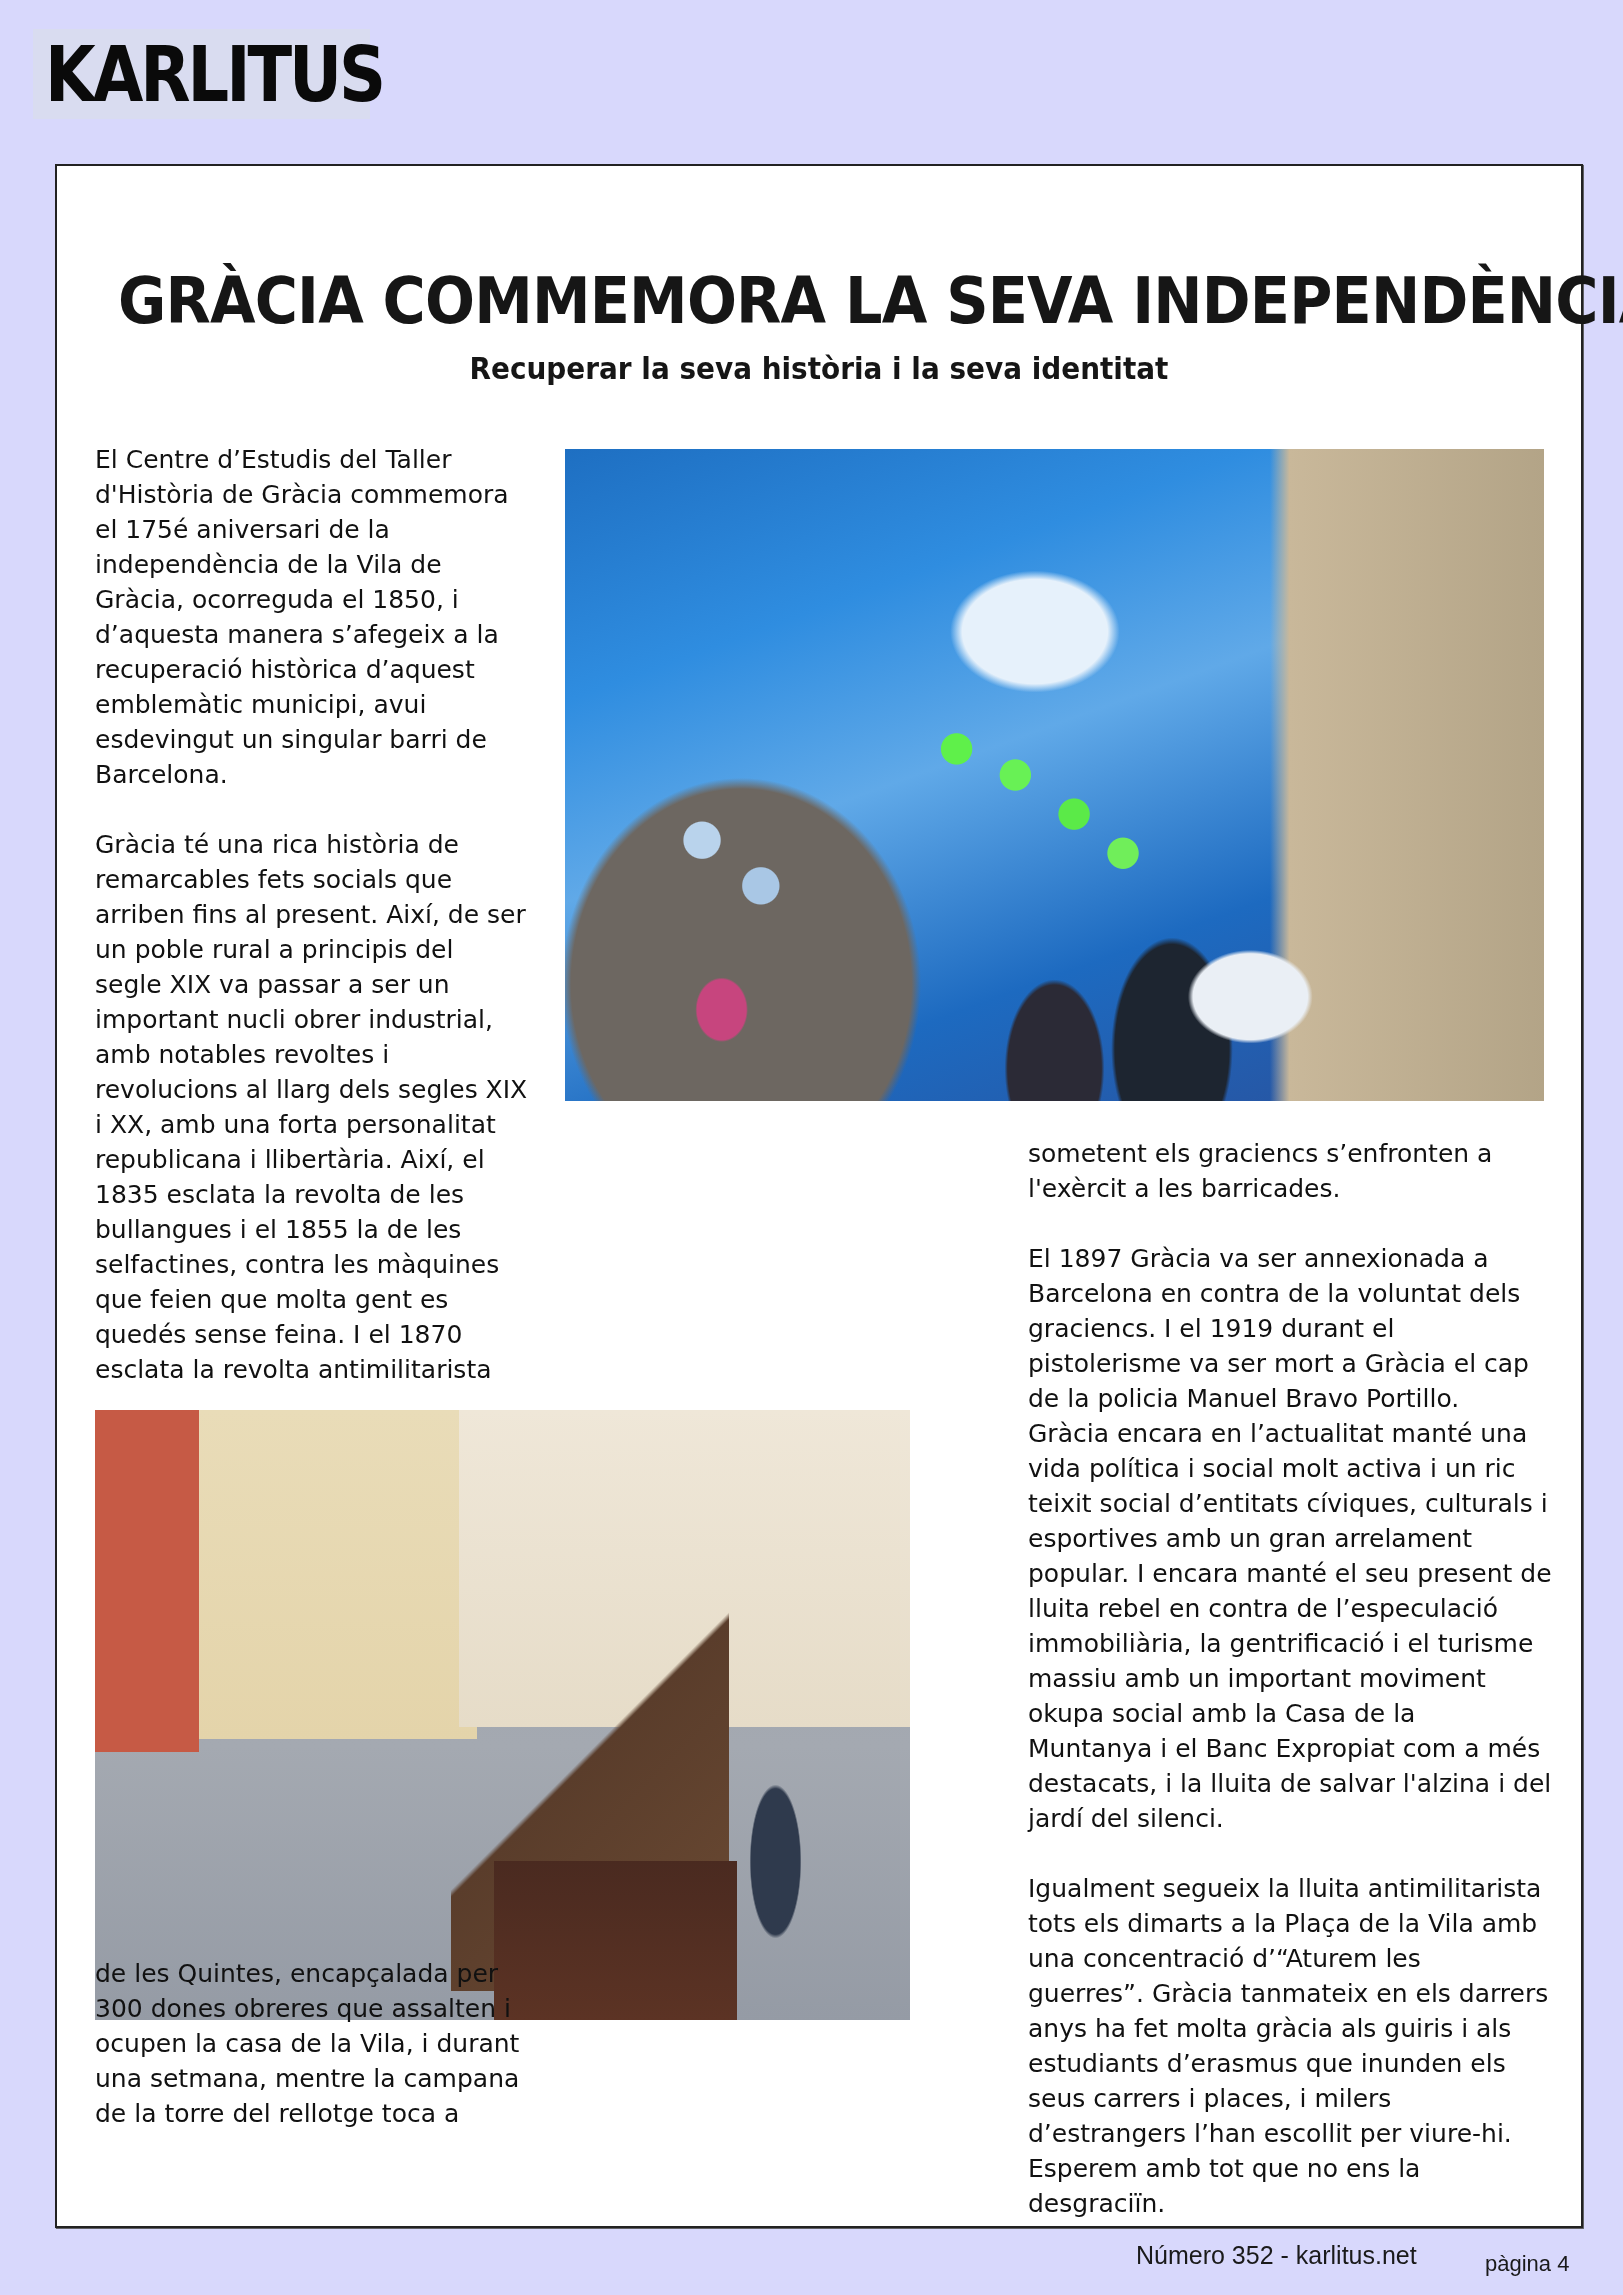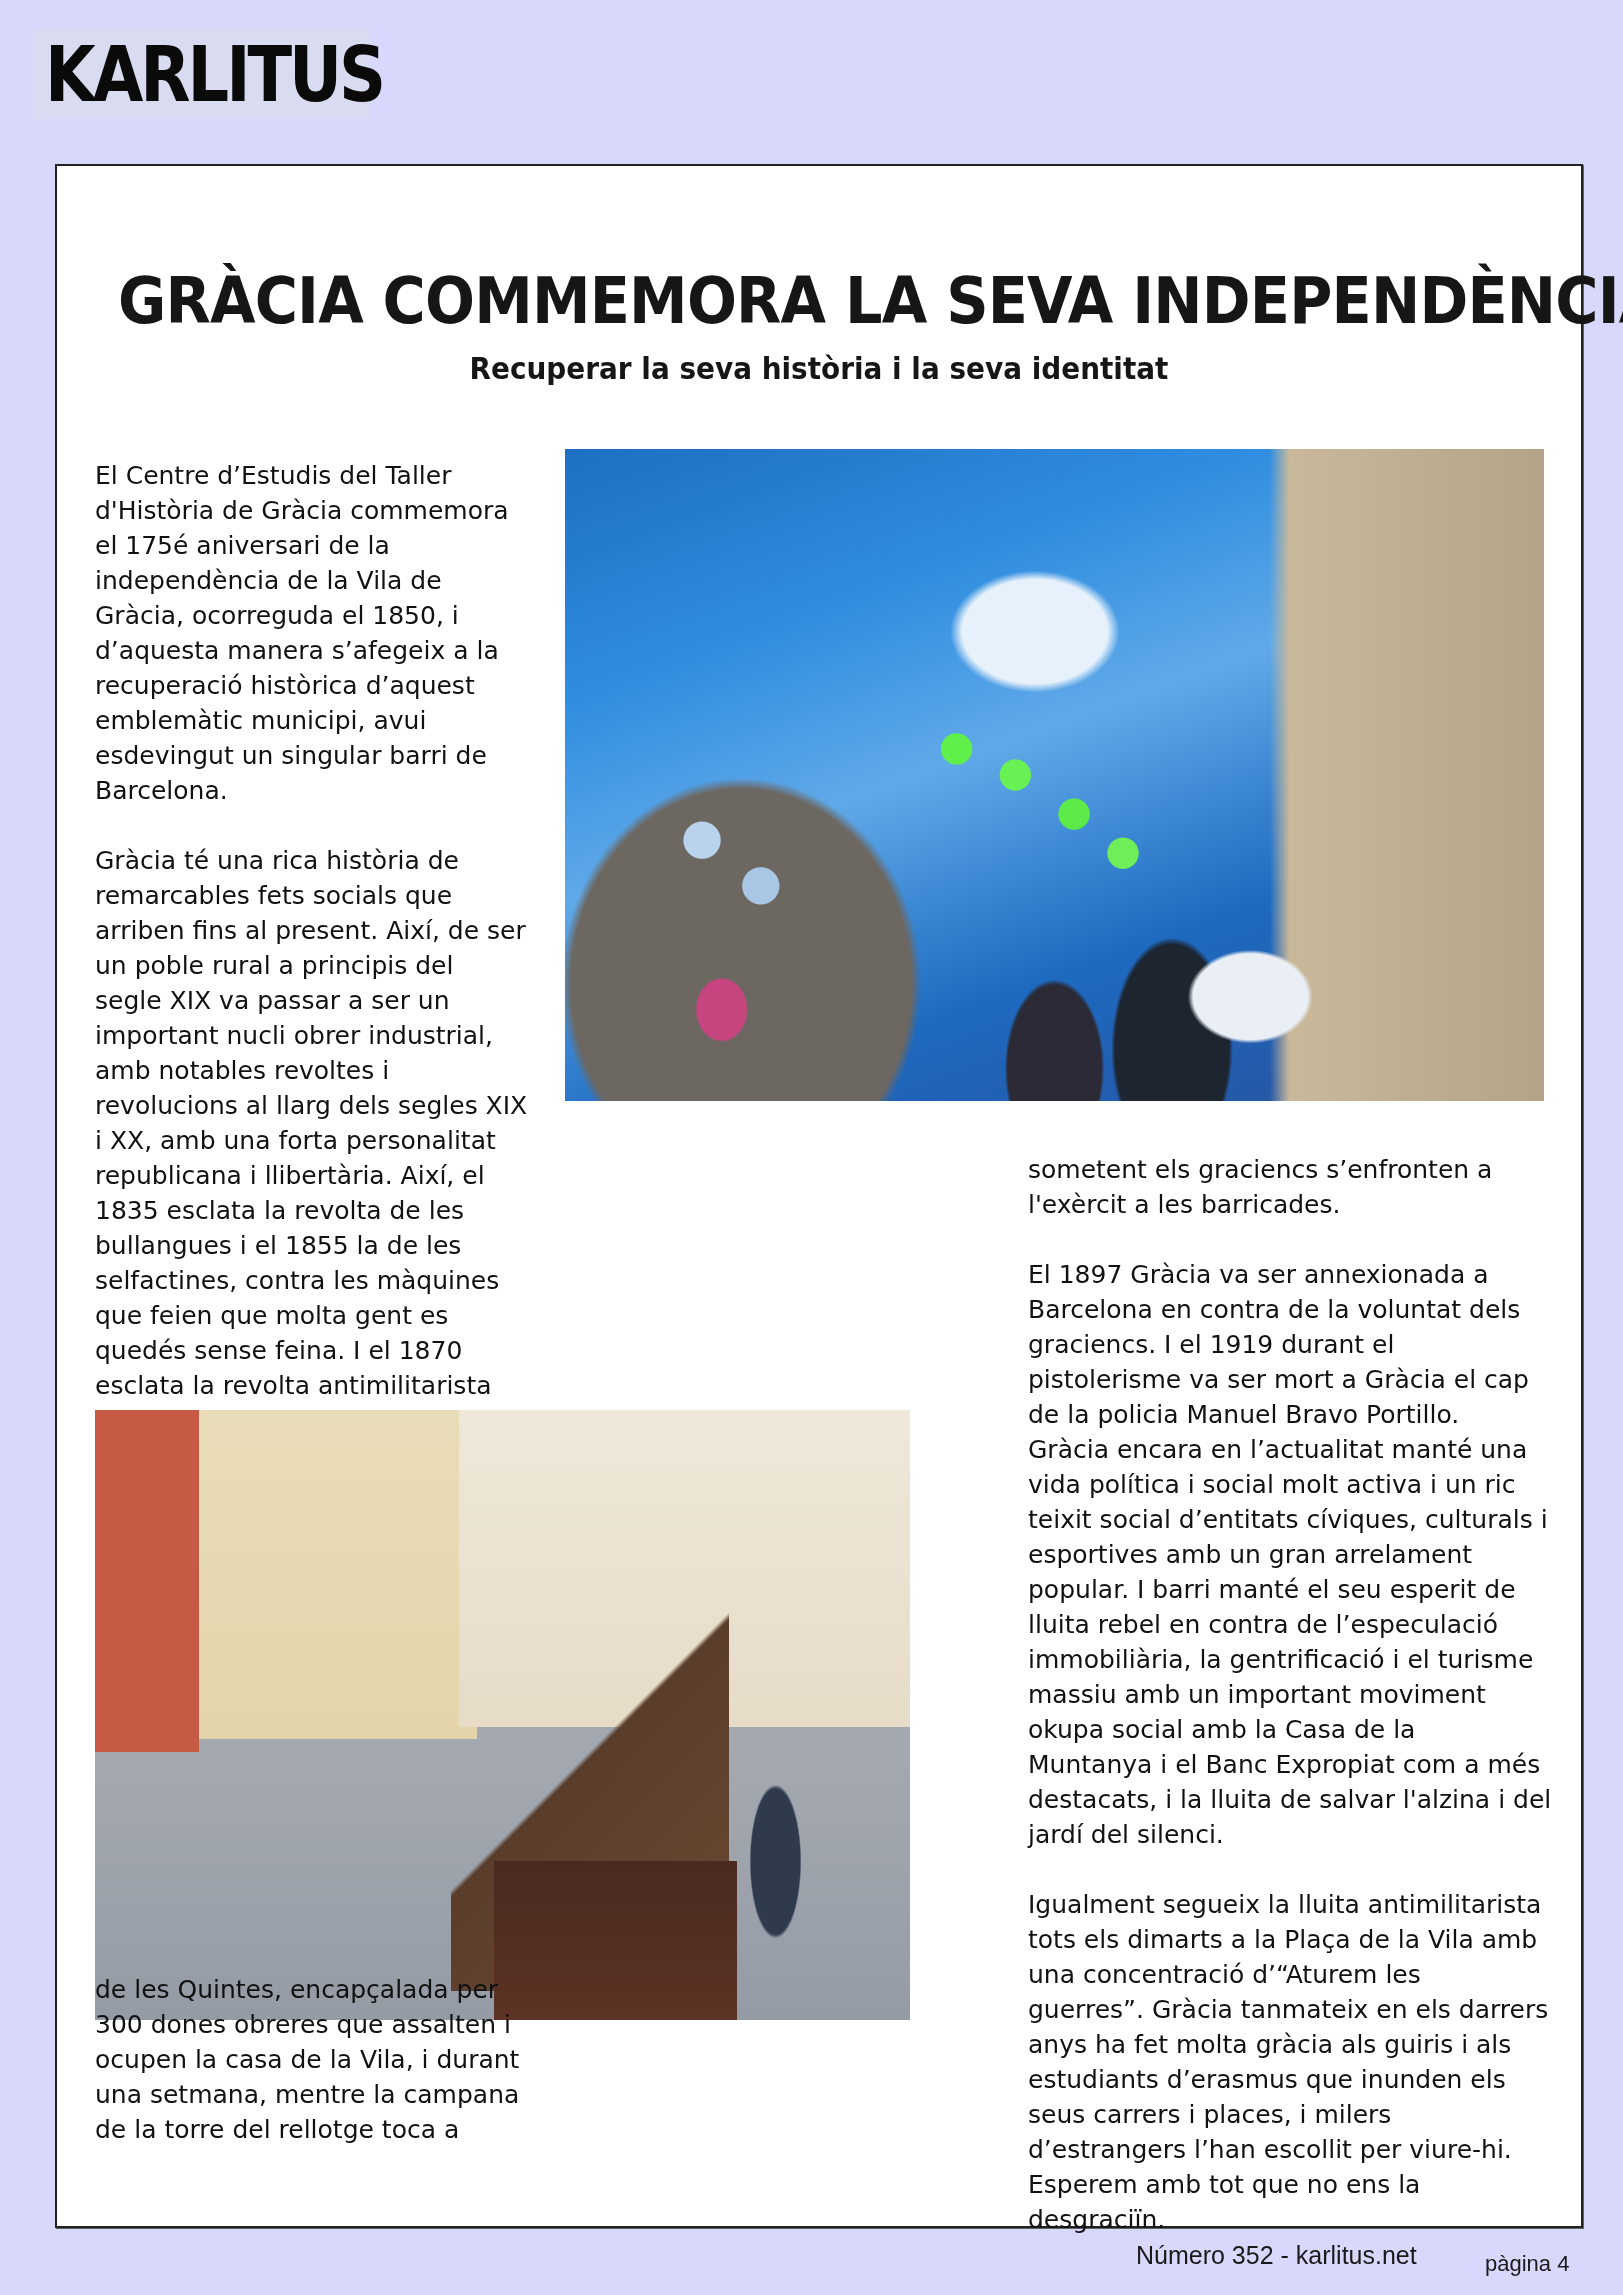--- a/index.html
+++ b/index.html
@@ -34,21 +34,21 @@
     position:absolute; left:0; top:182px; width:100%;
     text-align:center; font-family:"DejaVu Sans", sans-serif; font-weight:bold;
     font-size:31px; line-height:40px; color:#161616;
     transform:scaleX(0.9);
   }
   .col {
     position:absolute; font-family:"DejaVu Sans", sans-serif;
     font-size:25px; line-height:35px; color:#111;
     white-space:nowrap;
   }
-  .col p { margin:16px 0 35px 0; }
+  .col p { margin:0 0 35px 0; }
   .col p:last-child { margin-bottom:0; }
   .col .ln { display:block; }
   .col-left-top { left:38px; top:276px; }
   .col-left-bottom { left:38px; top:1790px; }
   .col-right { left:971px; top:970px; }
   .photo { position:absolute; overflow:hidden; }
   .photo-festa {
     left:508px; top:283px; width:979px; height:652px;
     background:
       radial-gradient(ellipse 104px 78px at 70% 84%, #eaeff5 0%, #eaeff5 55%, transparent 60%),
@@ -151,21 +151,21 @@
     <p>
       <span class="ln">El 1897 Gràcia va ser annexionada a</span>
       <span class="ln">Barcelona en contra de la voluntat dels</span>
       <span class="ln">graciencs. I el 1919 durant el</span>
       <span class="ln">pistolerisme va ser mort a Gràcia el cap</span>
       <span class="ln">de la policia Manuel Bravo Portillo.</span>
       <span class="ln">Gràcia encara en l’actualitat manté una</span>
       <span class="ln">vida política i social molt activa i un ric</span>
       <span class="ln">teixit social d’entitats cíviques, culturals i</span>
       <span class="ln">esportives amb un gran arrelament</span>
-      <span class="ln">popular. I barri manté el seu esperit de</span>
+      <span class="ln">popular. I encara manté el seu present de</span>
       <span class="ln">lluita rebel en contra de l’especulació</span>
       <span class="ln">immobiliària, la gentrificació i el turisme</span>
       <span class="ln">massiu amb un important moviment</span>
       <span class="ln">okupa social amb la Casa de la</span>
       <span class="ln">Muntanya i el Banc Expropiat com a més</span>
       <span class="ln">destacats, i la lluita de salvar l'alzina i del</span>
       <span class="ln">jardí del silenci.</span>
     </p>
     <p>
       <span class="ln">Igualment segueix la lluita antimilitarista</span>

